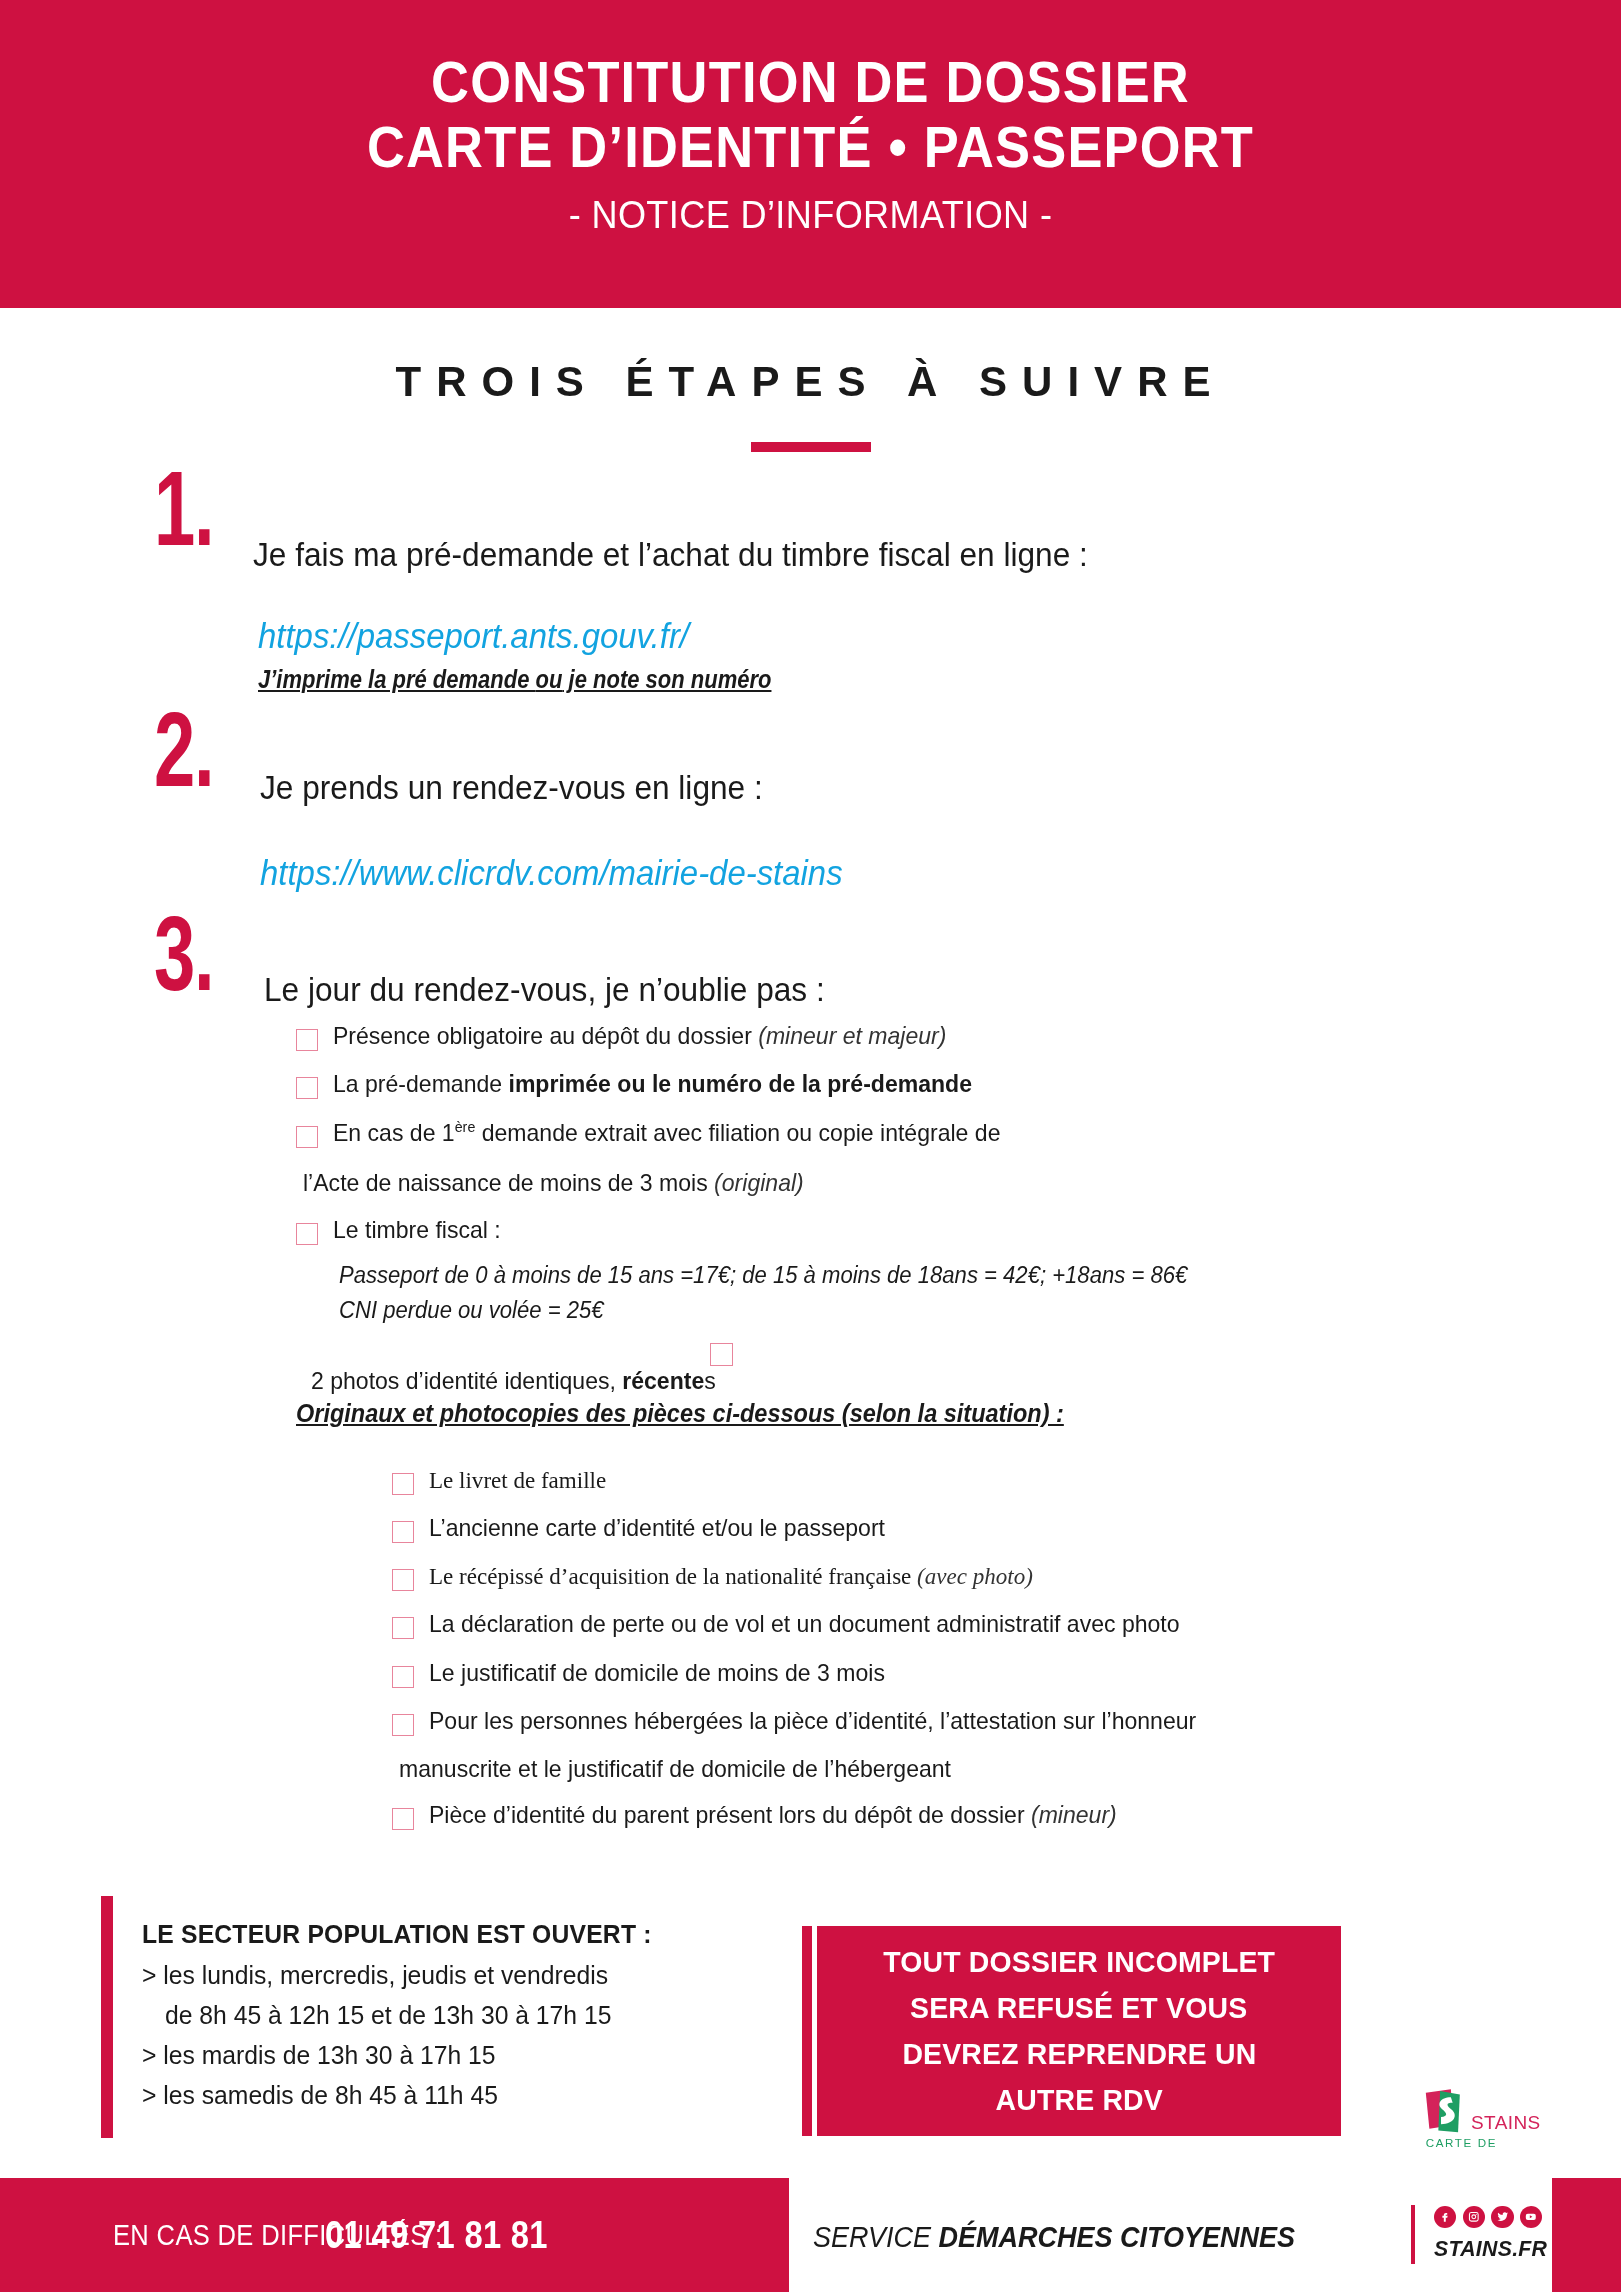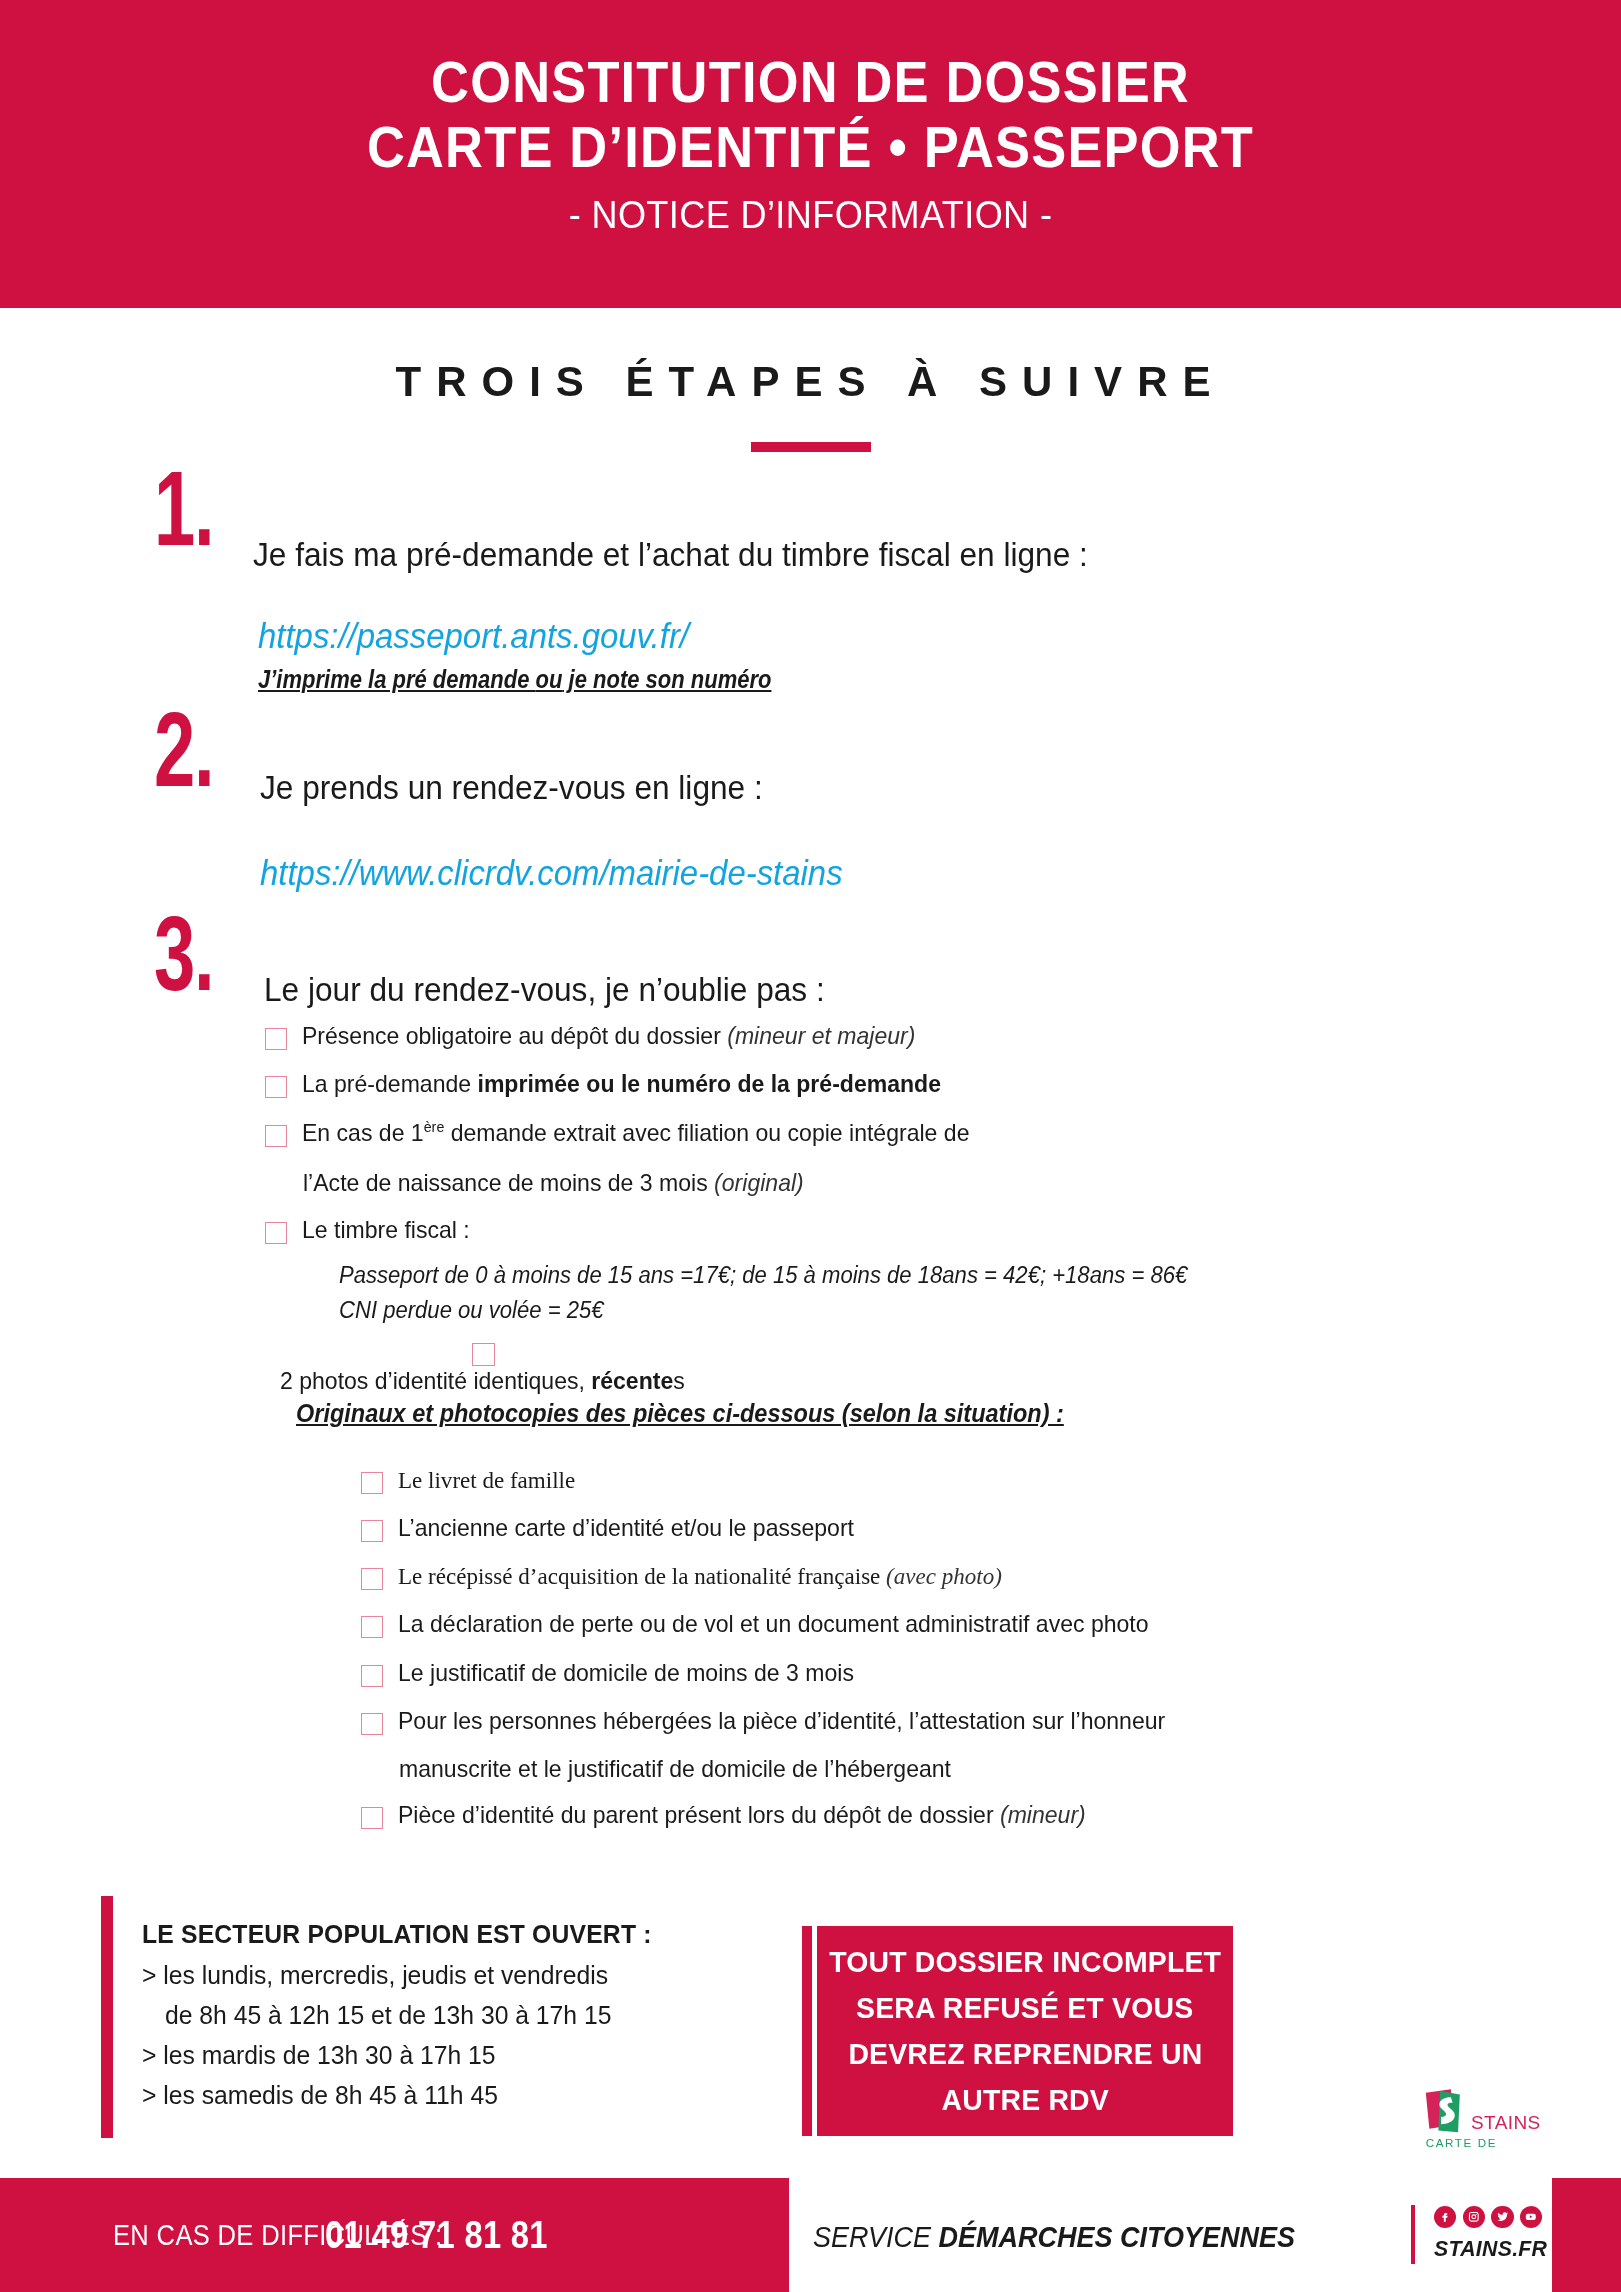--- a/index.html
+++ b/index.html
@@ -108,22 +108,23 @@
     text-decoration: underline;
     transform: scaleX(0.88);
     transform-origin: left top;
     white-space: nowrap;
   }
 
   
   .check-row {
     position: absolute;
     display: flex;
-    align-items: center;
-    white-space: nowrap;
+    align-items: flex-end;
+    white-space: nowrap;
+    margin-left: 31px;
   }
   .checkbox {
     width: 22.4px;
     height: 22.4px;
     border: 1.8px solid #e8859c;
     box-sizing: border-box;
     flex: 0 0 auto;
     margin-top: 5.4px;
     background: #ffffff;
   }
@@ -207,21 +208,21 @@
     left: 802px;
     top: 1926px;
     width: 9.9px;
     height: 210px;
     background: #ce1141;
   }
   .warn-box {
     position: absolute;
     left: 817px;
     top: 1926px;
-    width: 416px;
+    width: 524px;
     height: 210px;
     background: #ce1141;
     color: #ffffff;
     display: flex;
     flex-direction: column;
     justify-content: center;
     align-items: center;
     text-align: center;
   }
   .warn-line {

